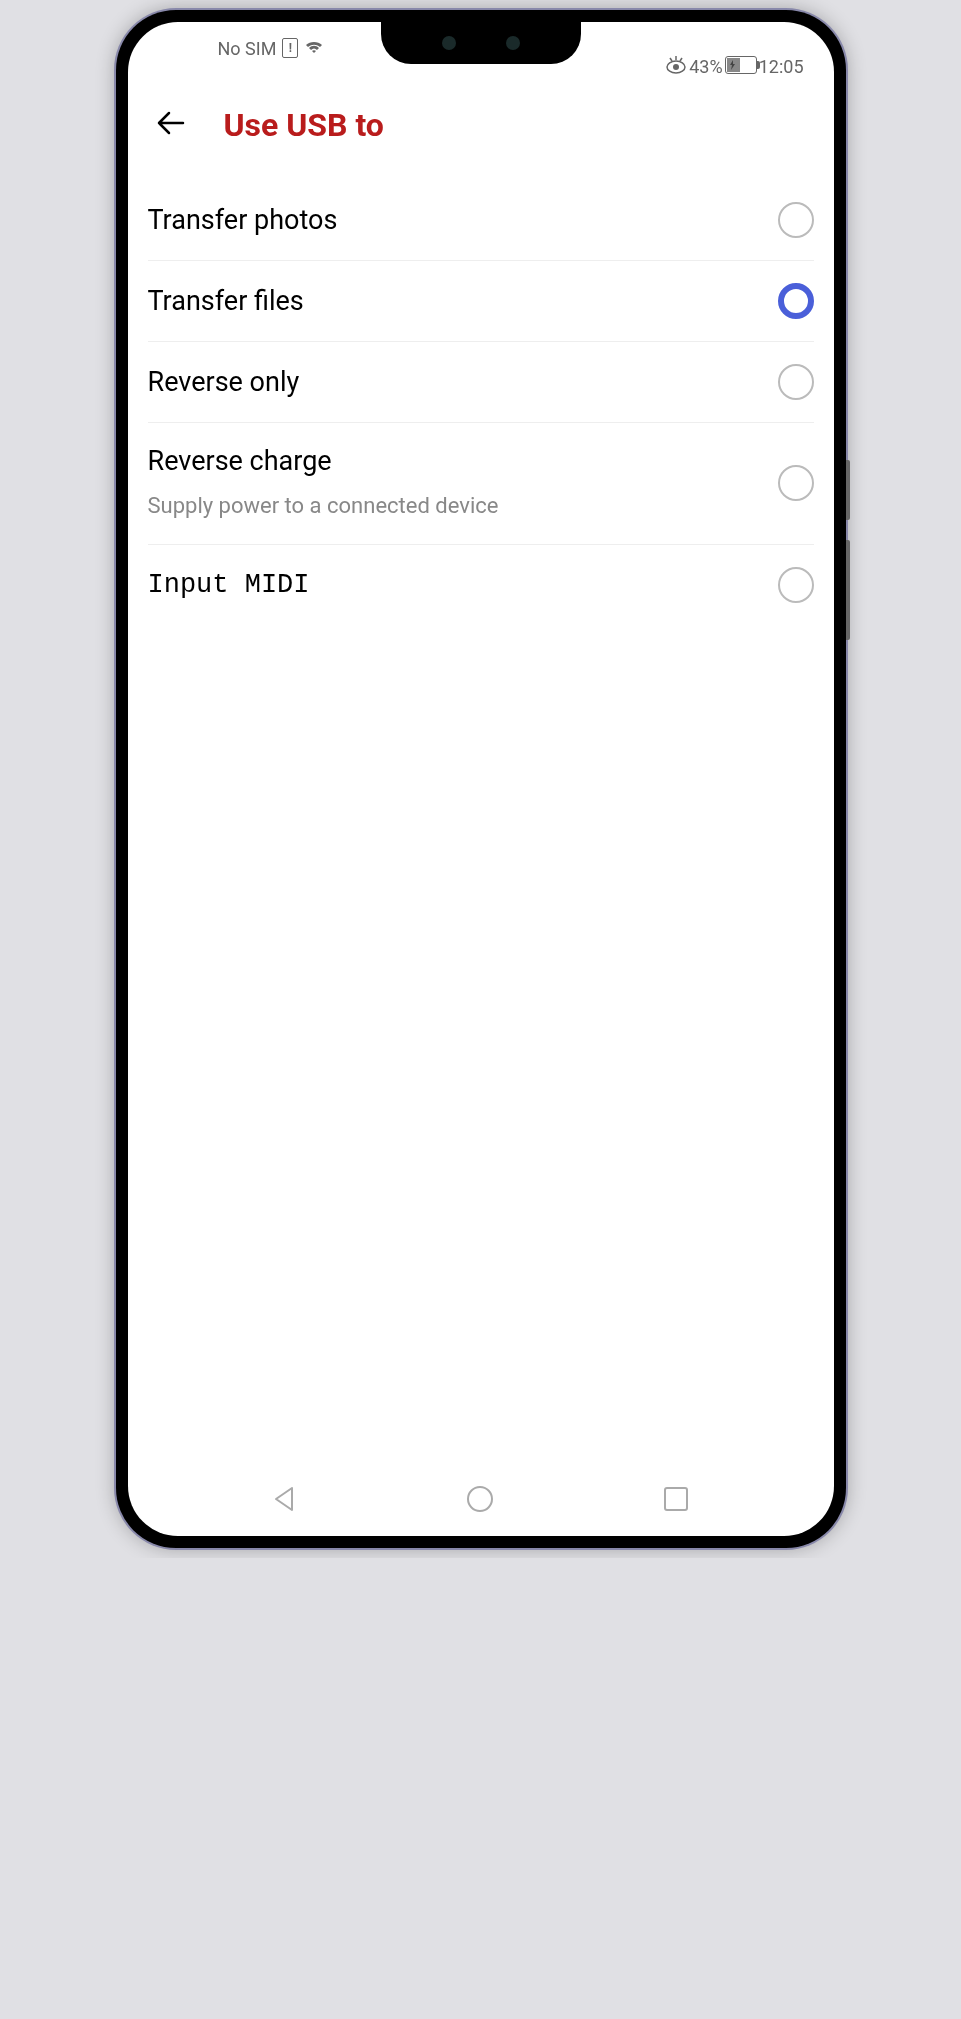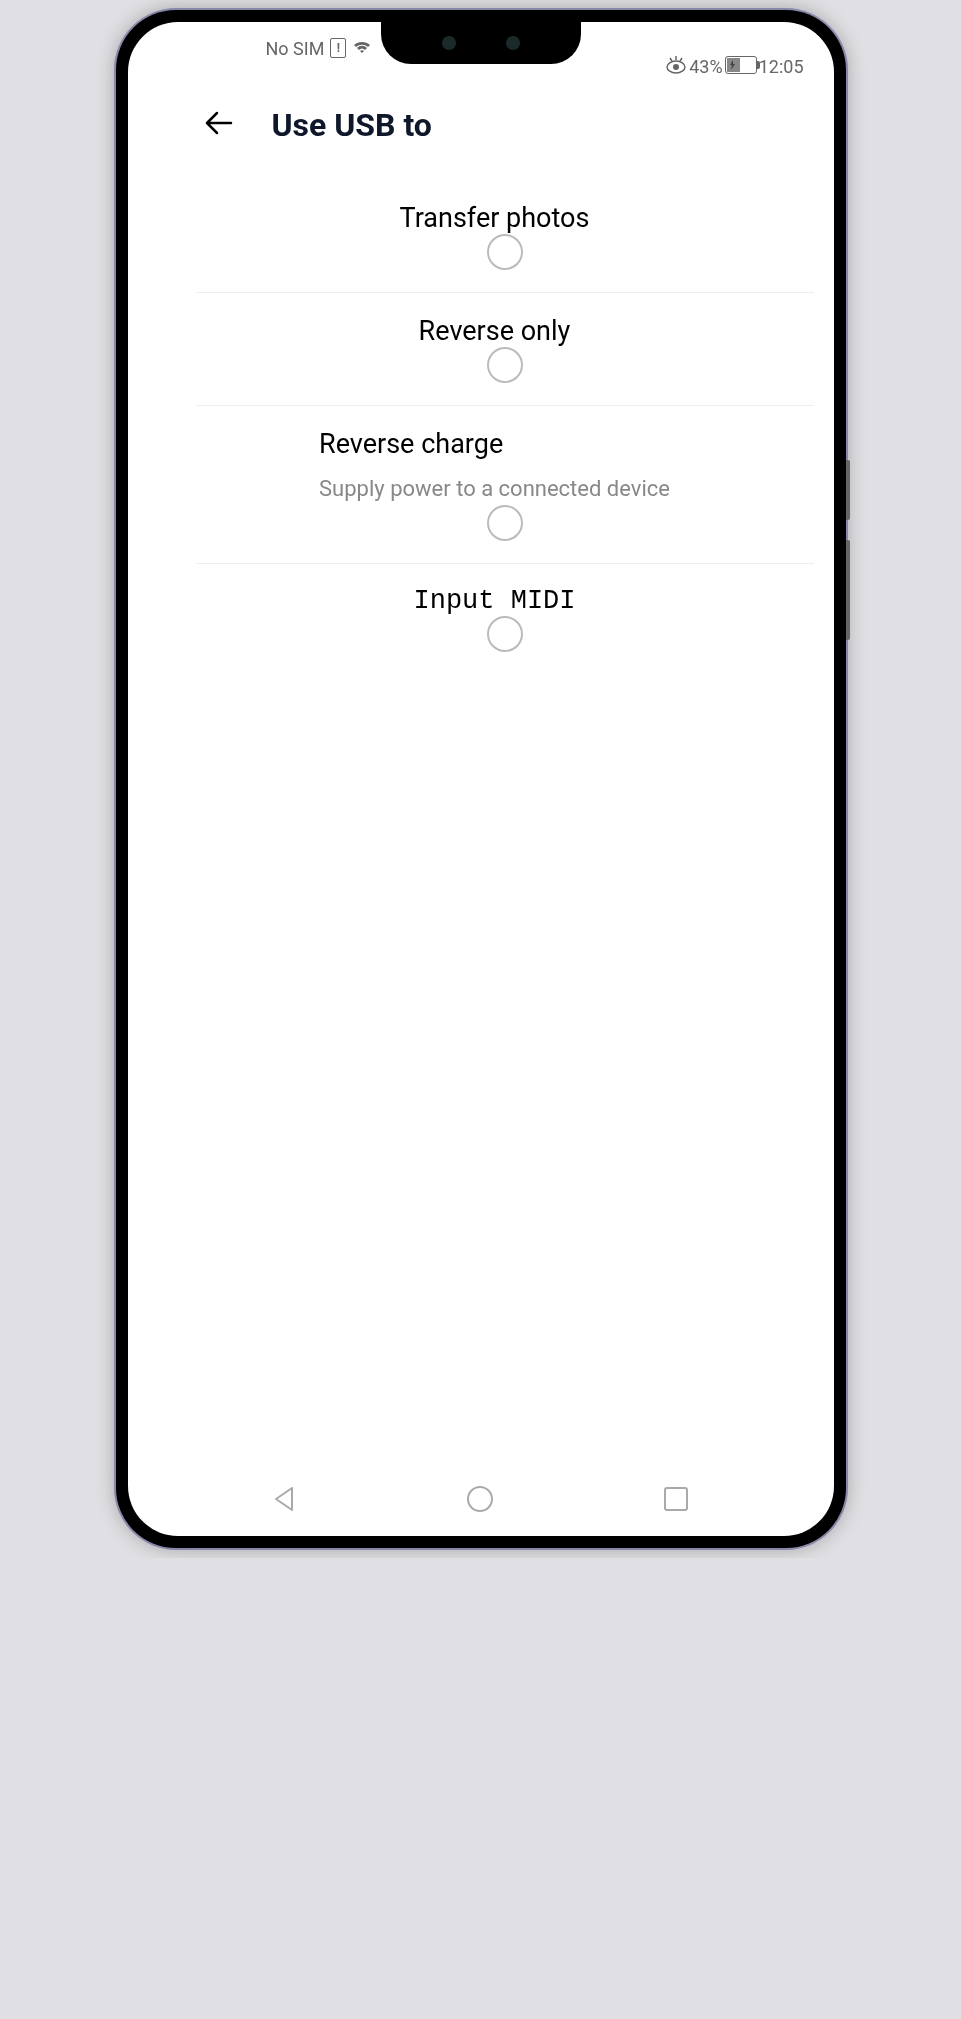--- a/index.html
+++ b/index.html
@@ -23,21 +23,20 @@
       position: relative;
       box-shadow: 0 0 0 2px #8888aa, 0 0 20px rgba(0,0,0,0.3);
     }
     .phone-screen {
       width: 100%;
       height: 100%;
       background: #fff;
       border-radius: 50px;
       overflow: hidden;
       position: relative;
-      padding-left: 48px;
     }
     .notch {
       position: absolute;
       top: 0;
       left: 50%;
       transform: translateX(-50%);
       width: 200px;
       height: 42px;
       background: #000;
       border-radius: 0 0 30px 30px;
@@ -129,33 +128,32 @@
       padding: 30px 20px 30px 20px;
       gap: 30px;
     }
     .back-button {
       cursor: pointer;
       padding: 5px;
     }
     .page-title {
       font-size: 32px;
       font-weight: bold;
-      color: #0f172a;
+      color: #b91c1c;
     }
     .options-list {
       padding: 0 20px;
     }
     .option-item {
       display: flex;
       align-items: center;
       justify-content: space-between;
       padding: 22px 0;
       border-bottom: 1px solid #eee;
       cursor: pointer;
-      flex-direction: column;
     }
     .option-item:last-child {
       border-bottom: none;
       font-family: Liberation Mono, monospace;
     }
     .option-text {
       flex: 1;
       padding-right: 20px;
     }
     .option-title {
@@ -277,20 +275,26 @@
     </div>
 
     <div class="options-list">
       <div class="option-item">
         <div class="option-text">
           <div class="option-title">Transfer photos</div>
         </div>
         <div class="radio"></div>
       </div>
 
+      <div class="option-item">
+        <div class="option-text">
+          <div class="option-title">Transfer files</div>
+        </div>
+        <div class="radio selected"></div>
+      </div>
 
       <div class="option-item">
         <div class="option-text">
           <div class="option-title">Reverse only</div>
         </div>
         <div class="radio"></div>
       </div>
 
       <div class="option-item">
         <div class="option-text">

